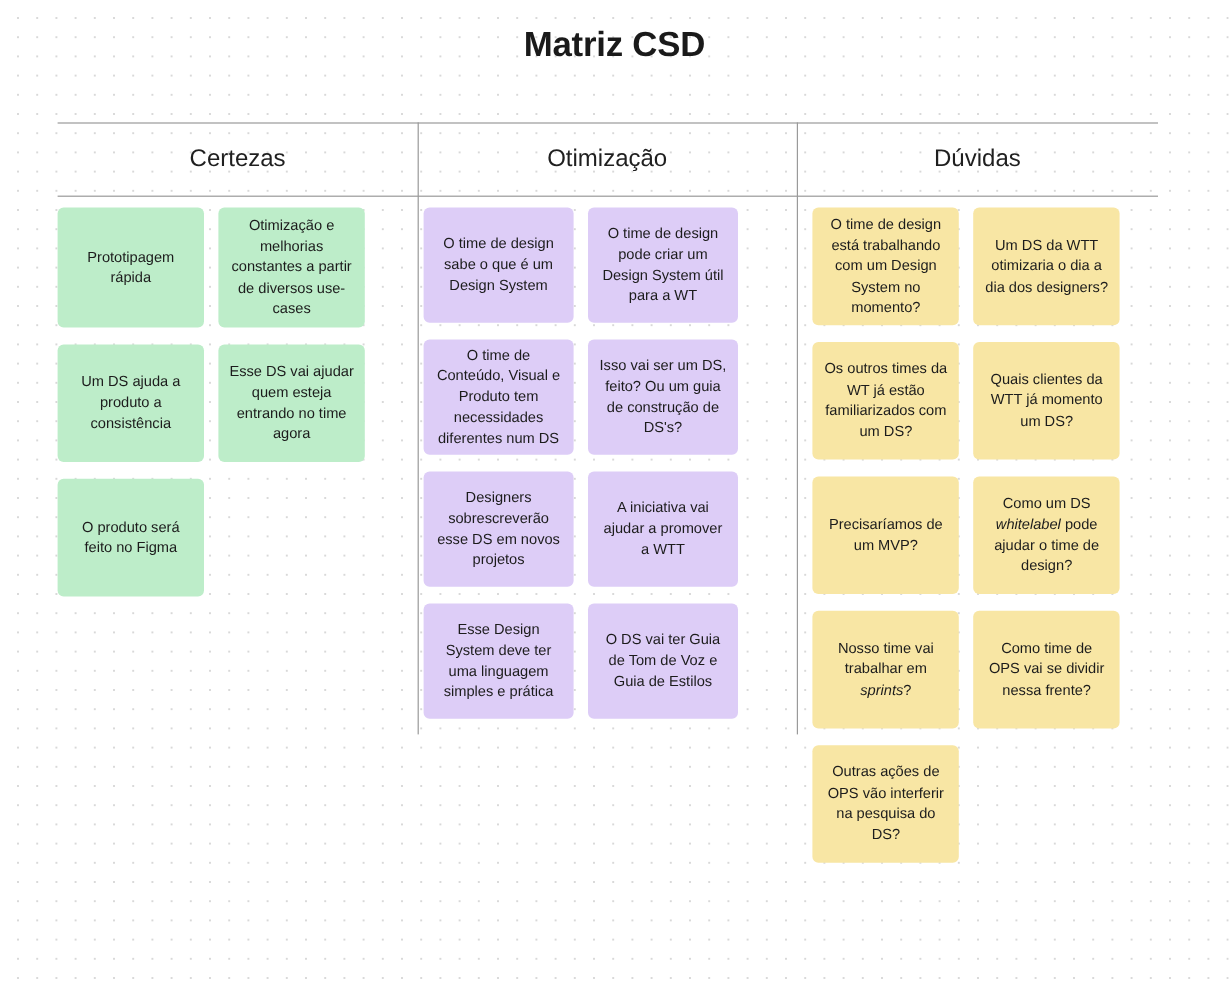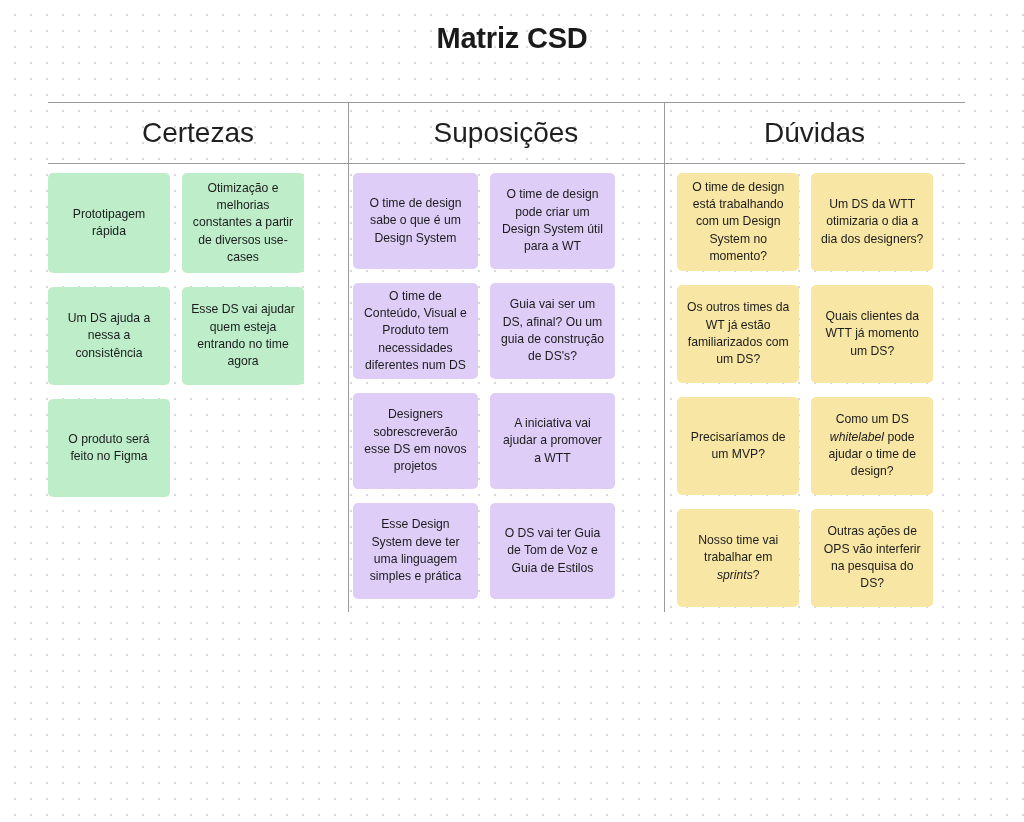--- a/index.html
+++ b/index.html
@@ -73,21 +73,21 @@
     top: 0;
     width: 917px;
     height: 61px;
     display: flex;
   }
   .col-head {
     flex: 0 0 300px;
     display: flex;
     align-items: center;
     justify-content: center;
-    font-size: 28px;
+    font-size: 20px;
     color: #1f1f1f;
   }
   .col-head.c2 { flex: 0 0 316px; }
   .col-head.c3 { flex: 0 0 301px; }
 
   
   .columns {
     position: absolute;
     left: 48px;
     top: 173px;
@@ -137,57 +137,57 @@
 <div class="board-title">Matriz CSD</div>
 
 <div class="matrix">
   <div class="rule-top"></div>
   <div class="rule-under-head"></div>
   <div class="vrule v1"></div>
   <div class="vrule v2"></div>
 
   <div class="headers">
     <div class="col-head c1">Certezas</div>
-    <div class="col-head c2">Suposições</div>
+    <div class="col-head c2">Otimização</div>
     <div class="col-head c3">Dúvidas</div>
   </div>
 </div>
 
 <div class="columns">
 
   <div class="column col-cert">
     <div class="card green">
         <span class="txt">Prototipagem rápida</span>
       </div>
     <div class="card green tall">
         <span class="txt">Otimização e melhorias constantes a partir de diversos use-cases</span>
       </div>
     <div class="card green">
-        <span class="txt">Um DS ajuda a nessa a consistência</span>
+        <span class="txt">Um DS ajuda a produto a consistência</span>
       </div>
     <div class="card green">
         <span class="txt">Esse DS vai ajudar quem esteja entrando no time agora</span>
       </div>
     <div class="card green">
         <span class="txt">O produto será feito no Figma</span>
       </div>
   </div>
 
   <div class="column col-sup">
     <div class="card purple">
         <span class="txt">O time de design sabe o que é um Design System</span>
       </div>
     <div class="card purple">
         <span class="txt">O time de design pode criar um Design System útil para a WT</span>
       </div>
     <div class="card purple">
         <span class="txt">O time de Conteúdo, Visual e Produto tem necessidades diferentes num DS</span>
       </div>
     <div class="card purple">
-        <span class="txt">Guia vai ser um DS, afinal? Ou um guia de construção de DS's?</span>
+        <span class="txt">Isso vai ser um DS, feito? Ou um guia de construção de DS's?</span>
       </div>
     <div class="card purple">
         <span class="txt">Designers sobrescreverão esse DS em novos projetos</span>
       </div>
     <div class="card purple">
         <span class="txt">A iniciativa vai ajudar a promover a WTT</span>
       </div>
     <div class="card purple">
         <span class="txt">Esse Design System deve ter uma linguagem simples e prática</span>
       </div>
@@ -212,17 +212,20 @@
     <div class="card yellow">
         <span class="txt">Precisaríamos de um MVP?</span>
       </div>
     <div class="card yellow">
         <span class="txt">Como um DS <em>whitelabel</em> pode ajudar o time de design?</span>
       </div>
     <div class="card yellow">
         <span class="txt">Nosso time vai trabalhar em <em>sprints</em>?</span>
       </div>
     <div class="card yellow">
+        <span class="txt">Como time de OPS vai se dividir nessa frente?</span>
+      </div>
+    <div class="card yellow">
         <span class="txt">Outras ações de OPS vão interferir na pesquisa do DS?</span>
       </div>
   </div>
 
 </div>
 
 </body></html>

